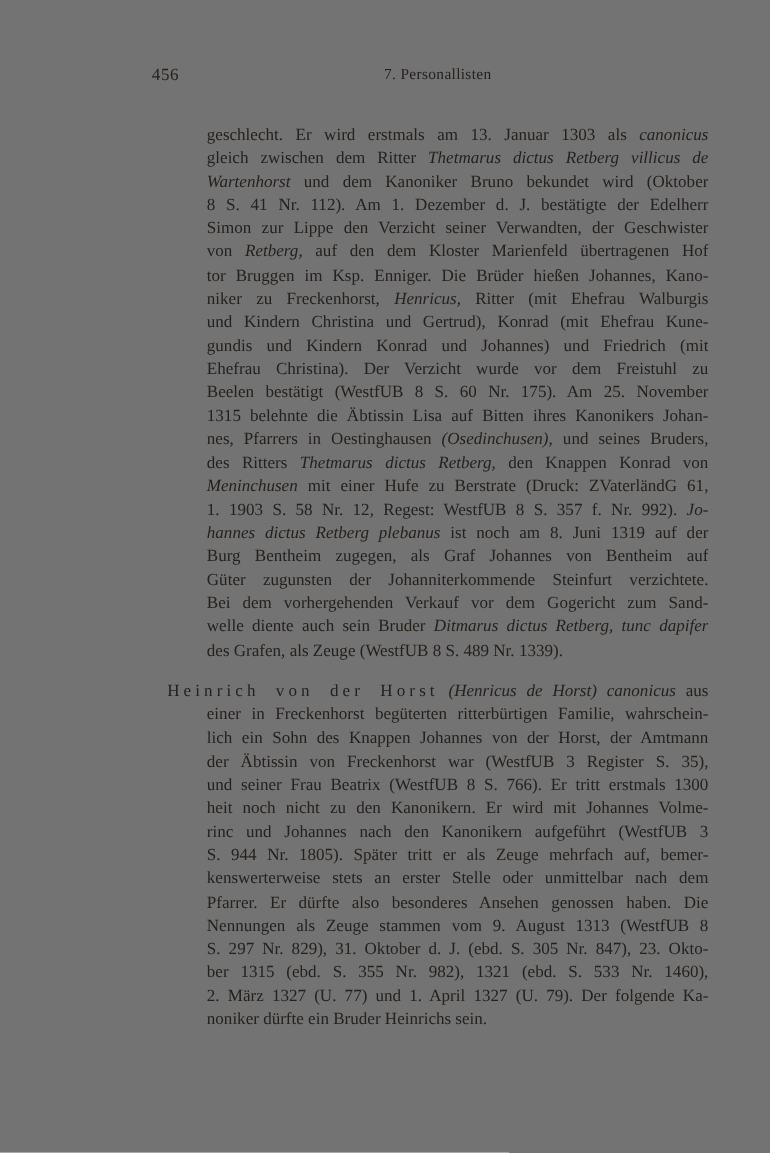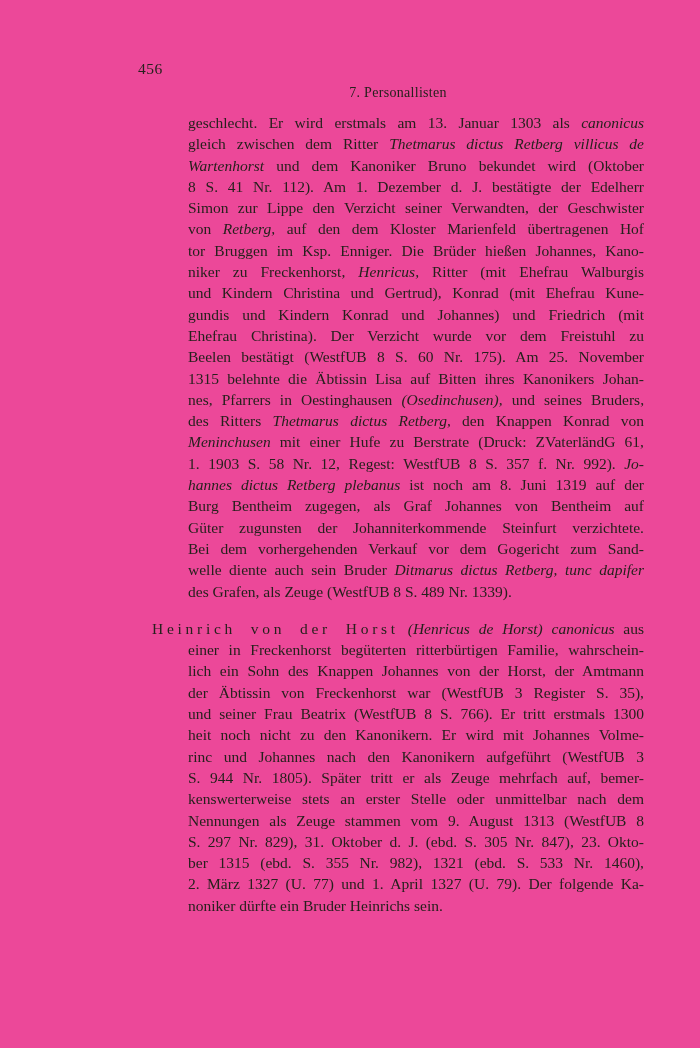--- a/index.html
+++ b/index.html
@@ -4,21 +4,21 @@
 <style>
   html, body {
     margin: 0;
     padding: 0;
     background: #ffffff;
   }
   .page {
     position: relative;
     width: 700px;
     height: 1048px;
-    background: #ec4899;
+    background: #737373;
     overflow: hidden;
     font-family: "Liberation Serif", "DejaVu Serif", serif;
     color: #26211d;
   }
   .running-head {
     position: absolute;
     top: 60px;
     left: 136px;
     width: 524px;
     height: 20px;
@@ -31,21 +31,20 @@
     letter-spacing: 0.5px;
   }
   .head-title {
     position: absolute;
     left: 0;
     right: 0;
     top: 1px;
     text-align: center;
     font-size: 14px;
     letter-spacing: 0.3px;
-    margin-top: 24px;
   }
   .text-body {
     position: absolute;
     top: 96px;
     left: 136px;
     width: 524px;
     font-size: 15.5px;
   }
   .paragraph { margin: 16px; }
   .line {
@@ -106,20 +105,21 @@
       <div class="paragraph">
         <div class="line"><span class="run-sp">Heinrich von der Horst</span><span class="run-r"> </span><span class="run-i">(Henricus de Horst) canonicus</span><span class="run-r"> aus</span></div>
         <div class="line indent"><span class="run-r">einer in Freckenhorst begüterten ritterbürtigen Familie, wahrschein-</span></div>
         <div class="line indent"><span class="run-r">lich ein Sohn des Knappen Johannes von der Horst, der Amtmann</span></div>
         <div class="line indent"><span class="run-r">der Äbtissin von Freckenhorst war (WestfUB 3 Register S. 35),</span></div>
         <div class="line indent"><span class="run-r">und seiner Frau Beatrix (WestfUB 8 S. 766). Er tritt erstmals 1300</span></div>
         <div class="line indent"><span class="run-r">heit noch nicht zu den Kanonikern. Er wird mit Johannes Volme-</span></div>
         <div class="line indent"><span class="run-r">rinc und Johannes nach den Kanonikern aufgeführt (WestfUB 3</span></div>
         <div class="line indent"><span class="run-r">S. 944 Nr. 1805). Später tritt er als Zeuge mehrfach auf, bemer-</span></div>
         <div class="line indent"><span class="run-r">kenswerterweise stets an erster Stelle oder unmittelbar nach dem</span></div>
+        <div class="line indent"><span class="run-r">Pfarrer. Er dürfte also besonderes Ansehen genossen haben. Die</span></div>
         <div class="line indent"><span class="run-r">Nennungen als Zeuge stammen vom 9. August 1313 (WestfUB 8</span></div>
         <div class="line indent"><span class="run-r">S. 297 Nr. 829), 31. Oktober d. J. (ebd. S. 305 Nr. 847), 23. Okto-</span></div>
         <div class="line indent"><span class="run-r">ber 1315 (ebd. S. 355 Nr. 982), 1321 (ebd. S. 533 Nr. 1460),</span></div>
         <div class="line indent"><span class="run-r">2. März 1327 (U. 77) und 1. April 1327 (U. 79). Der folgende Ka-</span></div>
         <div class="line indent last"><span class="run-r">noniker dürfte ein Bruder Heinrichs sein.</span></div>
       </div>
     </div>
 </div>
 
 </body></html>

